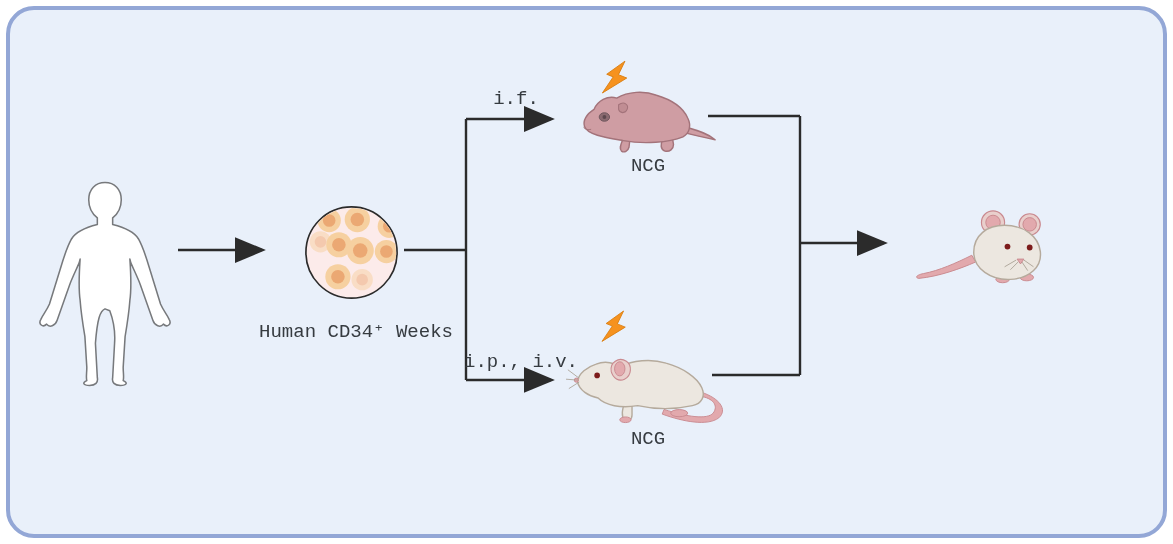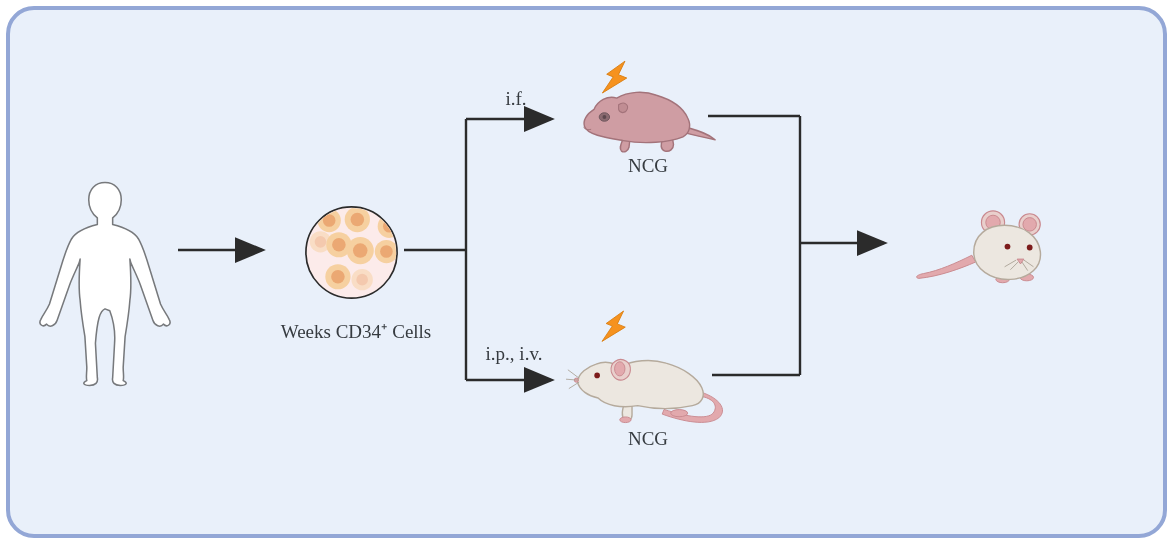--- a/index.html
+++ b/index.html
@@ -4,21 +4,21 @@
 <style>
   :root{
     --outer-bg:#ffffff; --panel-bg:#e9f0fa; --panel-border:#93a7d6;
     --line:#2b2b2b; --text:#363b40; --lightning:#f6921e;
     --newborn-body:#cf9da3; --newborn-outline:#a3737a; --newborn-dark:#c08d93;
     --mouse-body:#ece7e0; --mouse-outline:#b5aa9c; --mouse-pink:#e2a9ad; --mouse-pink-stroke:#c9898f;
     --eye-red:#7c1b1b; --cell-bg:#fcebea; --cell-outer:#f6d0a0; --cell-inner:#eba873;
   }
   html,body{margin:0;padding:0;background:var(--outer-bg);}
   .stage{position:relative;width:1173px;height:544px;overflow:hidden;
-         font-family:Liberation Serif, serif;background:var(--outer-bg);}
+         font-family:Liberation Mono, monospace;background:var(--outer-bg);}
   .panel{position:absolute;left:6px;top:6px;right:6px;bottom:6px;
          background:var(--panel-bg);border:4px solid var(--panel-border);border-radius:28px;}
   .connectors{position:absolute;left:0;top:0;width:1173px;height:544px;pointer-events:none;}
   .ln{stroke:var(--line);stroke-width:2.4;fill:none;}
   .arrowhead{fill:var(--line);}
   .fig{position:absolute;}
   .lbl{position:absolute;color:var(--text);font-size:19px;line-height:24px;text-align:center;white-space:nowrap;}
   
   .human-body{fill:#ffffff;stroke:#77797c;stroke-width:1.6;stroke-linejoin:round;}
   .petri{fill:var(--cell-bg);stroke:#2b2b2b;stroke-width:1.7;}
@@ -163,21 +163,21 @@
     <ellipse class="m-pink" cx="96" cy="75" rx="7" ry="3.5"></ellipse>
     <ellipse class="m-pink" cx="121" cy="73" rx="7" ry="3.5"></ellipse>
     <path class="m-body" d="M66,47 C66,29 80,19 98,19 C118,19 133,30 135,46 C137,62 124,74 104,75 C84,76 66,64 66,47 Z"></path>
     <circle class="m-eye" cx="101" cy="41" r="3"></circle>
     <circle class="m-eye" cx="124" cy="42" r="3"></circle>
     <path class="m-pink" d="M111,54 L118,54 L114.5,59 Z"></path>
     <path class="whisker" d="M110,55 L98,62 M112,57 L104,65 M118,55 L128,62 M116,57 L122,66"></path>
   </svg>
 
   <div class="lbl" style="left:466px;top:87px;width:100px">i.f.</div>
-  <div class="lbl" style="left:464px;top:342px;width:100px">i.p., i.v.</div>
-  <div class="lbl" style="left:246px;top:320px;width:220px">Weeks CD34⁺ Cells</div>
+  <div class="lbl" style="left:464px;top:350px;width:100px">i.p., i.v.</div>
+  <div class="lbl" style="left:246px;top:320px;width:220px">Human CD34⁺ Weeks</div>
   <div class="lbl" style="left:578px;top:154px;width:140px">
     <div>NCG</div>
   </div>
   <div class="lbl" style="left:578px;top:427px;width:140px">
     <div>NCG</div>
   </div>
 </div>
 
 </body></html>

